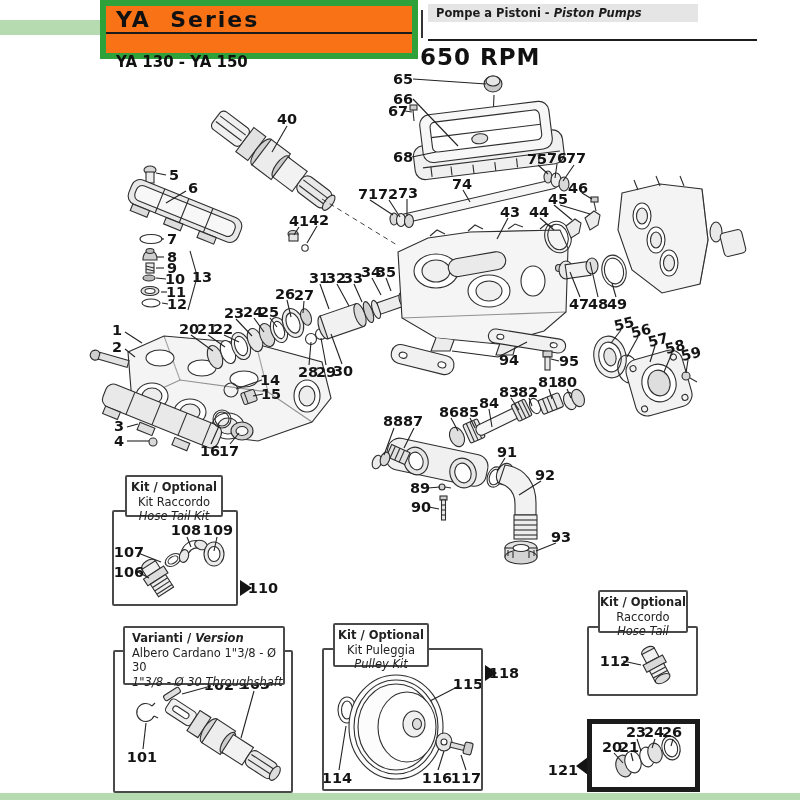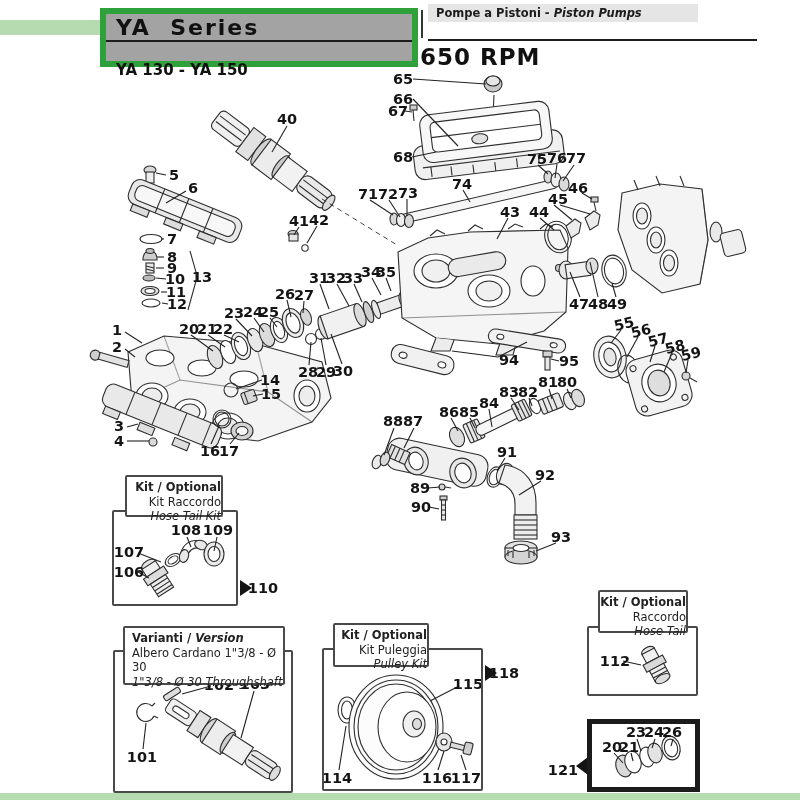--- a/index.html
+++ b/index.html
@@ -2,33 +2,33 @@
 <html><head>
 <meta charset="utf-8">
 <style>
   html,body{margin:0;padding:0;background:#fff}
   .page{position:relative;width:800px;height:800px;background:#fff;overflow:hidden;
         font-family:"DejaVu Sans","Liberation Sans",sans-serif;color:#111}
   .abs{position:absolute}
   #diagram-svg{position:absolute;left:0;top:0}
   
   .green-strip-left{left:0;top:20px;width:100px;height:15px;background:#b7dbb0}
-  .title-box{left:100px;top:8px;width:318px;height:59px;border:6px solid #2ea13b;background:#a3a3a3;box-sizing:border-box}
+  .title-box{left:100px;top:0;width:318px;height:59px;border:6px solid #2ea13b;background:#f97316;box-sizing:border-box}
   .series-title{font-size:22px;font-weight:bold;letter-spacing:2px;padding:1px 0 0 10px;white-space:pre}
   .series-divider{height:2px;background:#1c1c1c;margin:0}
   .series-range{font-size:15px;font-weight:bold;padding:19px 0 0 10px}
   .vline{left:421px;top:10px;width:2px;height:28px;background:#333}
   .product-bar{left:428px;top:4px;width:270px;height:18px;background:#e5e5e5;font-size:11.5px;font-weight:bold;
                padding:2px 0 0 8px;box-sizing:border-box;color:#1c1c1c}
   .product-bar .i{font-style:italic}
   .product-underline{left:428px;top:39px;width:329px;height:2px;background:#1c1c1c}
   .rpm{left:420px;top:44px;font-size:23px;font-weight:bold;letter-spacing:1px}
   
   .kit-main{border:2px solid #4a4a4a;box-sizing:border-box;border-radius:2px}
-  .kit-head{border:2px solid #4a4a4a;background:#fff;box-sizing:border-box;text-align:right;
+  .kit-head{border:2px solid #4a4a4a;background:#fff;box-sizing:border-box;text-align:center;
             font-size:11.5px;line-height:1.28;color:#222;border-radius:2px;padding-top:3px}
   .kit-head .b{font-weight:bold}
   .kit-head .i{font-style:italic}
   .var-head{text-align:left;padding-left:7px}
   .black-box{border:5px solid #1b1b1b;box-sizing:border-box}
   .green-bottom{left:0;top:793px;width:800px;height:7px;background:#b7dbb0}
   
   svg .plbl{font:bold 14.5px "DejaVu Sans","Liberation Sans",sans-serif;fill:#141414}
   svg #leaders-g line{stroke:#222;stroke-width:1.1}
 </style>

